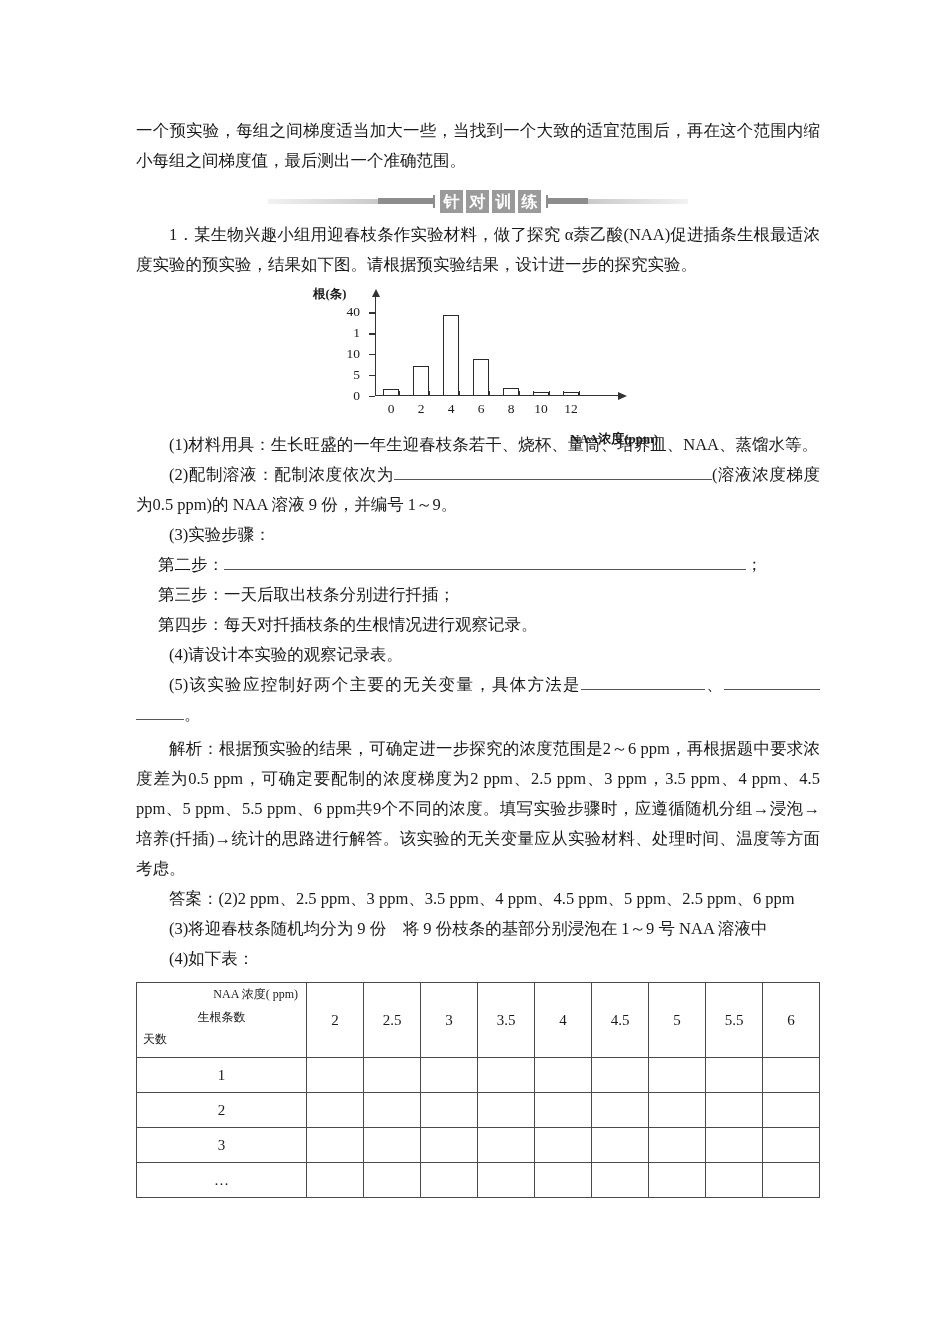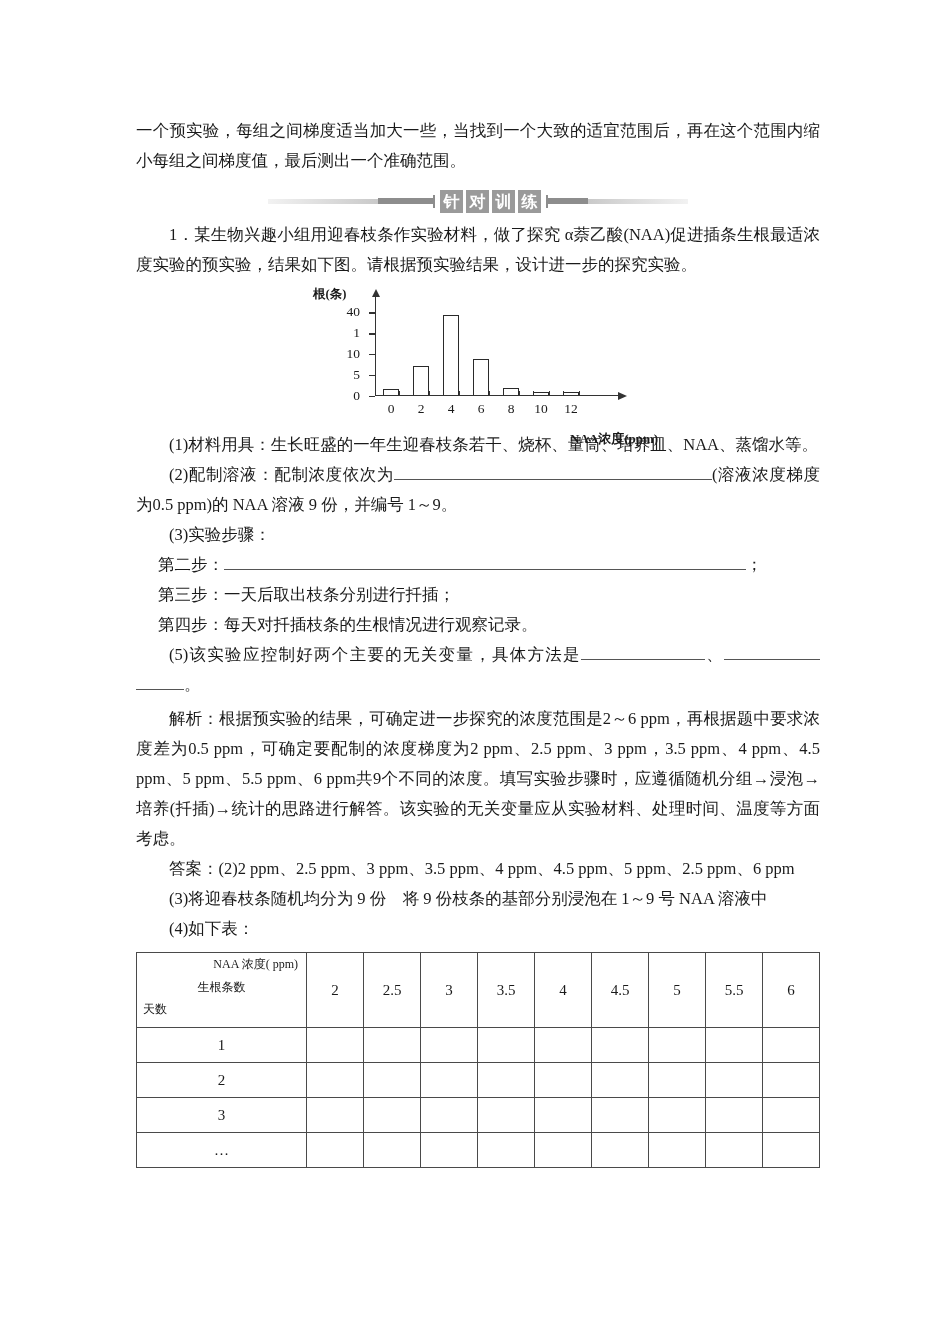--- a/index.html
+++ b/index.html
@@ -331,20 +331,21 @@
   <p class="para indent">(1)材料用具：生长旺盛的一年生迎春枝条若干、烧杯、量筒、培养皿、NAA、蒸馏水等。</p>
 
   <p class="para indent"><span>(2)配制溶液：配制浓度依次为</span><span class="blank" style="width:318px"></span><span>(溶液浓度梯度为0.5 ppm)的 NAA 溶液 9 份，并编号 1～9。</span></p>
 
   <p class="para indent">(3)实验步骤：</p>
 
   <p class="para" style="text-indent:22px"><span>第二步：</span><span class="blank" style="width:522px"></span><span>；</span></p>
   <p class="para" style="text-indent:22px"><span>第三步：</span><span>一天后取出枝条分别进行扦插；</span></p>
   <p class="para" style="text-indent:22px"><span>第四步：</span><span>每天对扦插枝条的生根情况进行观察记录。</span></p>
 
+  <p class="para indent">(4)请设计本实验的观察记录表。</p>
 
   <p class="para indent"><span>(5)该实验应控制好两个主要的无关变量，具体方法是</span><span class="blank" style="width:124px"></span><span>、</span><span class="blank" style="width:96px"></span><span class="blank" style="width:48px"></span><span>。</span></p>
 
   <p class="para indent" style="margin-top:4px"><span>解析：</span><span>根据预实验的结果，可确定进一步探究的浓度范围是2～6 ppm，再根据题中要求浓度差为0.5 ppm，可确定要配制的浓度梯度为2 ppm、2.5 ppm、3 ppm，3.5 ppm、4 ppm、4.5 ppm、5 ppm、5.5 ppm、6 ppm共9个不同的浓度。填写实验步骤时，应遵循随机分组→浸泡→培养(扦插)→统计的思路进行解答。该实验的无关变量应从实验材料、处理时间、温度等方面考虑。</span></p>
 
   <p class="para indent"><span>答案：</span><span>(2)2 ppm、2.5 ppm、3 ppm、3.5 ppm、4 ppm、4.5 ppm、5 ppm、2.5 ppm、6 ppm</span></p>
   <p class="para indent">(3)将迎春枝条随机均分为 9 份　将 9 份枝条的基部分别浸泡在 1～9 号 NAA 溶液中</p>
   <p class="para indent">(4)如下表：</p>
 
   <table class="rec-table">

